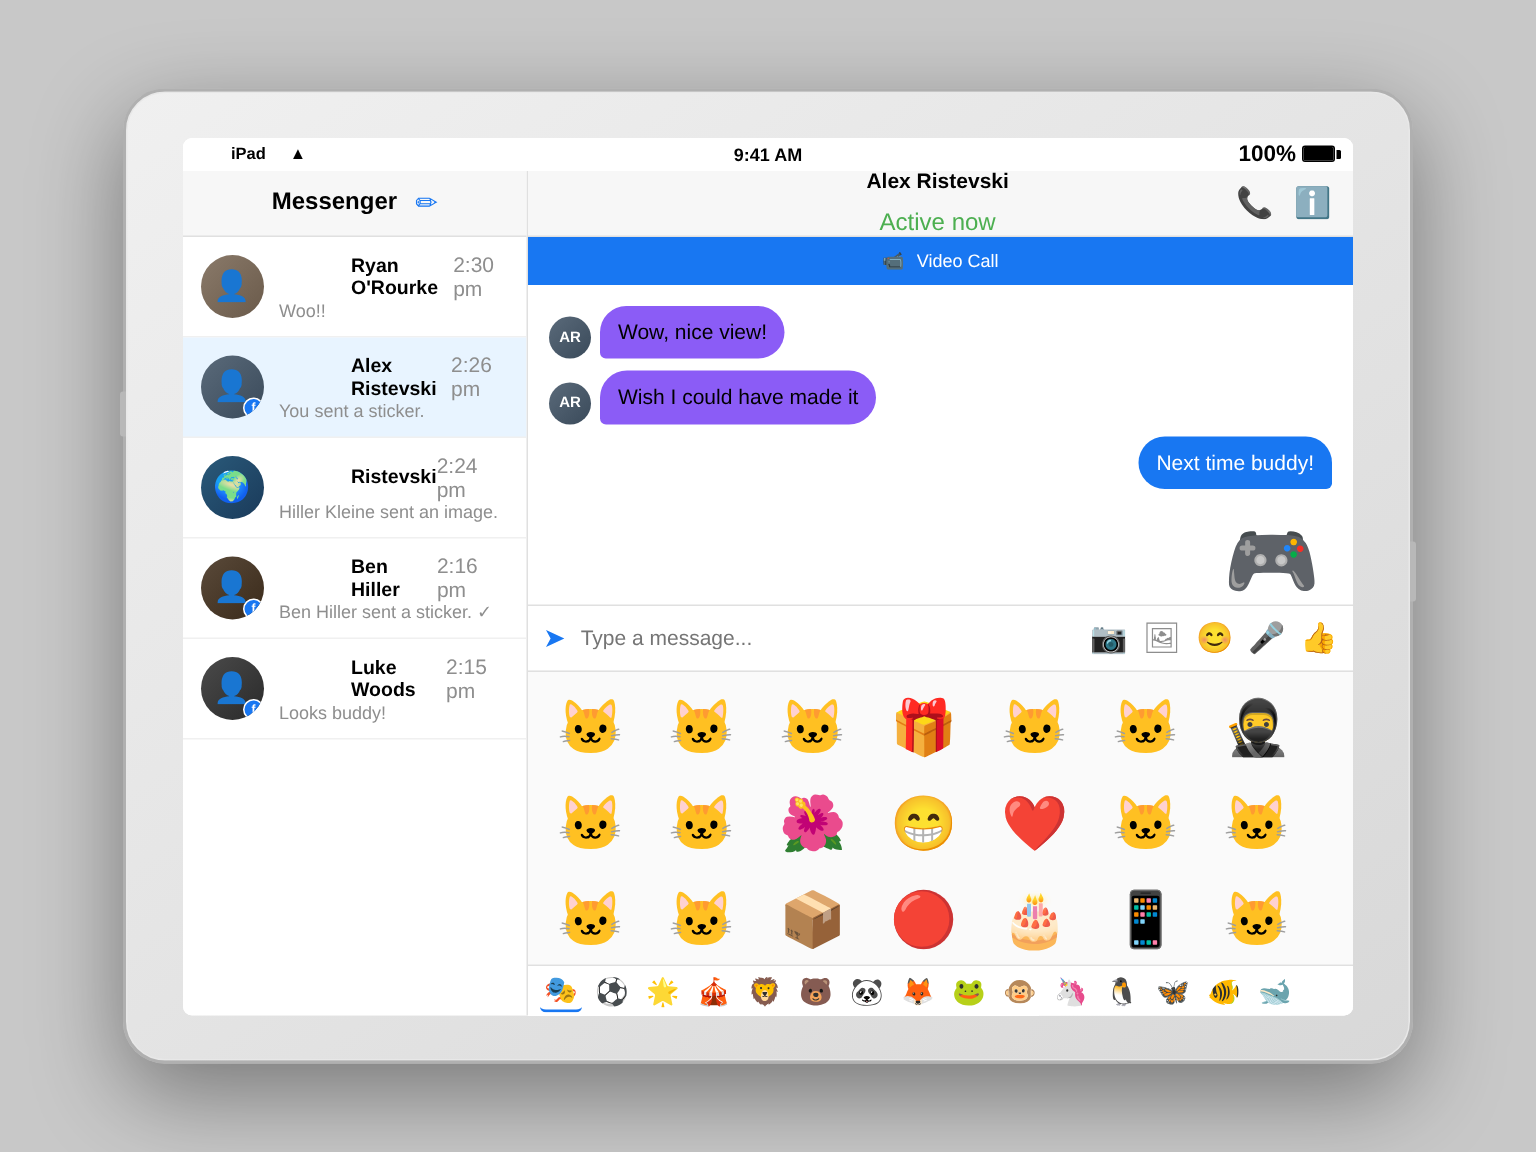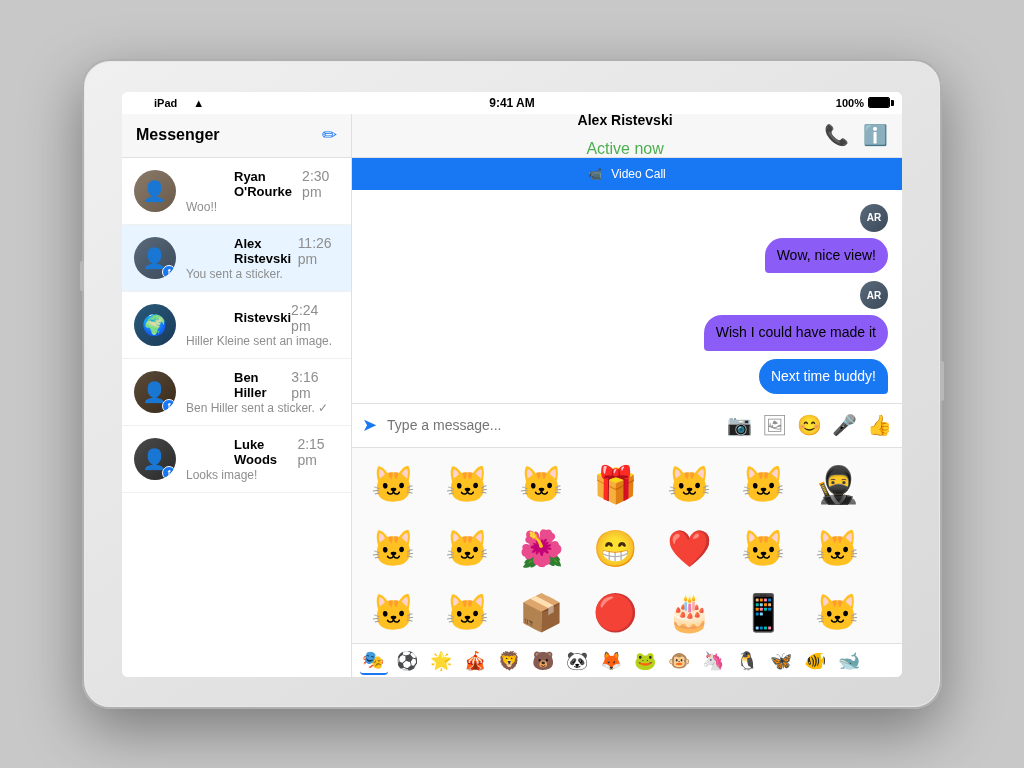--- a/index.html
+++ b/index.html
@@ -63,21 +63,21 @@
       align-items: center;
       justify-content: space-between;
       padding: 0 12px;
       font-size: 11px;
       font-weight: 600;
       color: #000;
       flex-shrink: 0;
     }
     .status-bar-left { display: flex; align-items: center; gap: 16px; padding-left: 20px; }
     .status-bar-center { position: absolute; left: 50%; transform: translateX(-50%); font-size: 12px; font-weight: 600; }
-    .status-bar-right { display: flex; align-items: center; gap: 4px; font-size: 11px; }
+    .status-bar-right { display: flex; align-items: center; gap: 4px; font-size: 15px; }
     .battery-icon {
       width: 22px; height: 11px; border: 1.5px solid #000; border-radius: 2px;
       position: relative; display: inline-block;
     }
     .battery-icon::after {
       content: '';
       position: absolute; right: -5px; top: 50%; transform: translateY(-50%);
       width: 3px; height: 6px; background: #000; border-radius: 0 1px 1px 0;
     }
     .battery-fill {
@@ -98,21 +98,21 @@
       display: flex;
       flex-direction: column;
       background: #fff;
       flex-shrink: 0;
     }
 
     .sidebar-header {
       height: 44px;
       display: flex;
       align-items: center;
-      justify-content: space-between;
+      justify-content: center;
       padding: 0 14px;
       border-bottom: 1px solid #e0e0e0;
       background: #f7f7f7;
       gap: 12px;
     }
     .sidebar-title {
       font-size: 16px;
       font-weight: 600;
       color: #000;
     }
@@ -231,21 +231,20 @@
       padding: 14px;
       display: flex;
       flex-direction: column;
       gap: 8px;
     }
 
     .msg-row {
       display: flex;
       align-items: flex-end;
       gap: 6px;
-      flex-direction: column;
     }
     .msg-row.received { justify-content: flex-start; }
     .msg-row.sent { justify-content: flex-end; }
 
     .msg-avatar {
       width: 28px;
       height: 28px;
       border-radius: 50%;
       background: linear-gradient(135deg, #5a6a7a, #3a4a5a);
       flex-shrink: 0;
@@ -404,21 +403,21 @@
           <div class="conv-item active">
             <div class="avatar alex" style="position:relative">
               <span style="font-size:20px">👤</span>
               <div class="fb-badge">
                   <span>f</span>
                 </div>
             </div>
             <div class="conv-info">
               <div class="conv-name-row">
                 <span class="conv-name">Alex Ristevski</span>
-                <span class="conv-time">11:26 pm</span>
+                <span class="conv-time">2:26 pm</span>
               </div>
               <div class="conv-preview">You sent a sticker.</div>
             </div>
           </div>
 
           <div class="conv-item">
             <div class="avatar rommates">
               <span style="font-size:20px">🌍</span>
             </div>
             <div class="conv-info">
@@ -433,39 +432,39 @@
           <div class="conv-item">
             <div class="avatar ben" style="position:relative">
               <span style="font-size:20px">👤</span>
               <div class="fb-badge">
                   <span>f</span>
                 </div>
             </div>
             <div class="conv-info">
               <div class="conv-name-row">
                 <span class="conv-name">Ben Hiller</span>
-                <span class="conv-time">3:16 pm</span>
+                <span class="conv-time">2:16 pm</span>
               </div>
               <div class="conv-preview">Ben Hiller sent a sticker. ✓</div>
             </div>
           </div>
 
           <div class="conv-item">
             <div class="avatar luke" style="position:relative">
               <span style="font-size:20px">👤</span>
               <div class="fb-badge">
                   <span>f</span>
                 </div>
             </div>
             <div class="conv-info">
               <div class="conv-name-row">
                 <span class="conv-name">Luke Woods</span>
                 <span class="conv-time">2:15 pm</span>
               </div>
-              <div class="conv-preview">Looks image!</div>
+              <div class="conv-preview">Looks buddy!</div>
             </div>
           </div>
 
         </div>
       </div>
 
       <div class="chat-area">
 
         <div class="chat-header">
           <div style="width:60px"></div>

